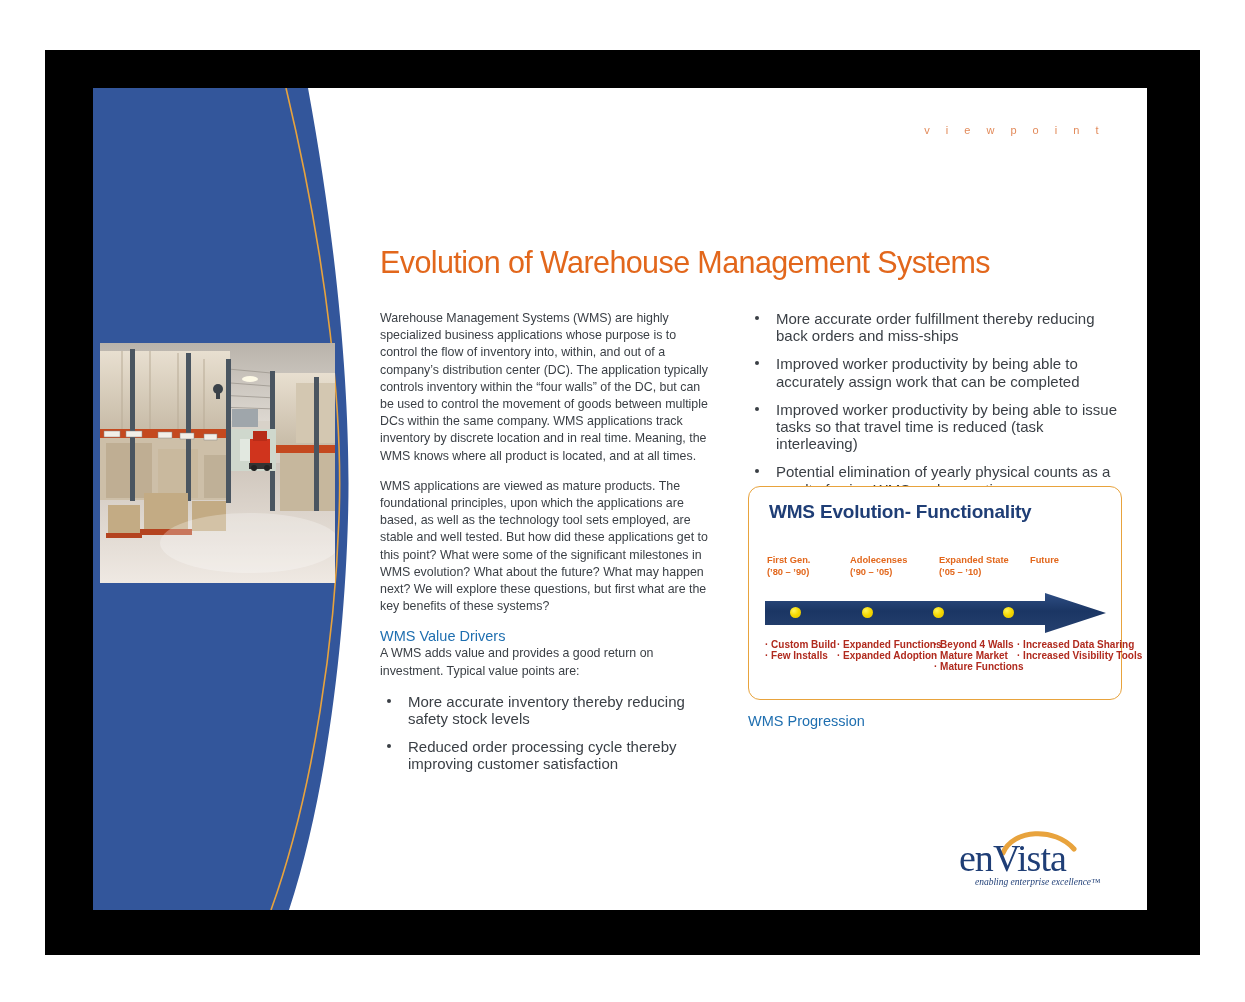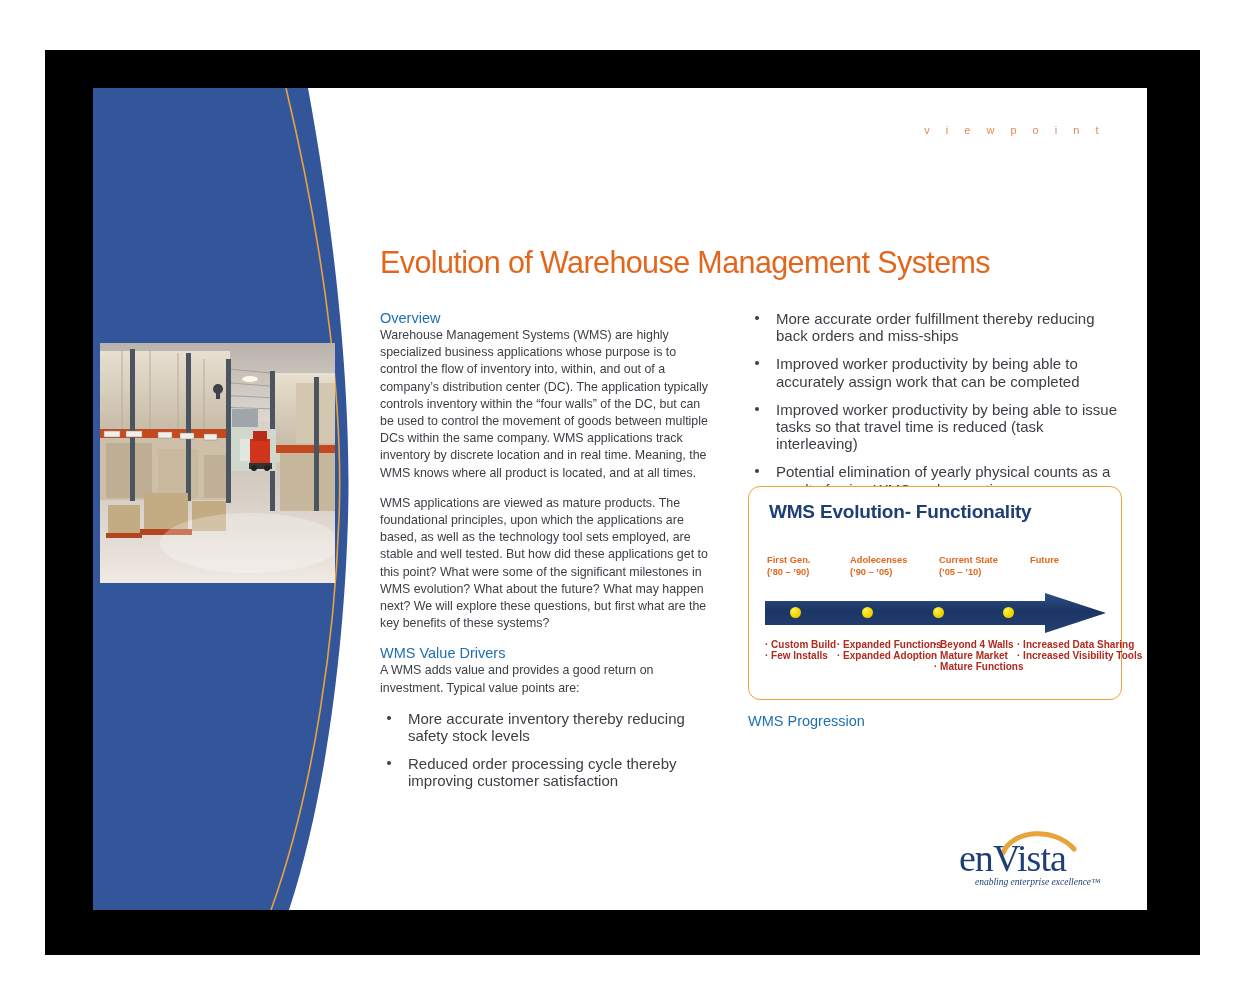--- a/index.html
+++ b/index.html
@@ -190,21 +190,20 @@
 
         <ellipse cx="150" cy="200" rx="90" ry="30" fill="#ffffff" opacity="0.28"></ellipse>
       </svg>
     </div>
 
     <div class="vp-header">v i e w p o i n t</div>
 
     <div class="doctitle">Evolution of Warehouse Management Systems</div>
 
     <div class="colL">
-      <h3 class="sec">Overview</h3>
       <p class="body">Warehouse Management Systems (WMS) are highly specialized business applications whose purpose is to control the flow of inventory into, within, and out of a company’s distribution center (DC).  The application typically controls inventory within the “four walls” of the DC, but can be used to control the movement of goods between multiple DCs within the same company.  WMS applications track inventory by discrete location and in real time.  Meaning, the WMS knows where all product is located, and at all times.</p>
       <p class="body">WMS applications are viewed as mature products. The foundational principles, upon which the applications are based, as well as the technology tool sets employed, are stable and well tested.  But how did these applications get to this point?  What were some of the significant milestones in WMS evolution?  What about the future?  What may happen next?  We will explore these questions, but first what are the key benefits of these systems?</p>
       <h3 class="sec">WMS Value Drivers</h3>
       <p class="body">A WMS adds value and provides a good return on investment.  Typical value points are:</p>
       <ul class="bl">
         <li><span class="dot"></span><span>More accurate inventory thereby reducing safety stock levels</span></li>
         <li><span class="dot"></span><span>Reduced order processing cycle thereby improving customer satisfaction</span></li>
       </ul>
     </div>
 
@@ -223,21 +222,21 @@
       <div class="dg-heads">
         <div class="dg-head" style="left:0px;top:0;">
           <span>First Gen.</span><br>
           <span>(’80 – ’90)</span>
         </div>
         <div class="dg-head" style="left:83px;top:0;">
           <span>Adolecenses</span><br>
           <span>(’90 – ’05)</span>
         </div>
         <div class="dg-head" style="left:172px;top:0;">
-          <span>Current State</span><br>
+          <span>Expanded State</span><br>
           <span>(’05 – ’10)</span>
         </div>
         <div class="dg-head" style="left:263px;top:0;">
           <span>Future</span>
         </div>
       </div>
 
       <div class="arrowwrap">
         <svg width="345" height="40" viewBox="0 0 345 40">
           <defs>

